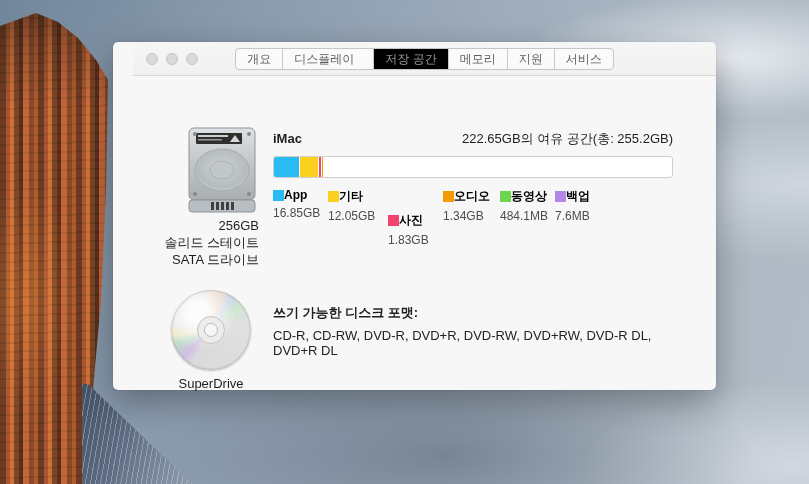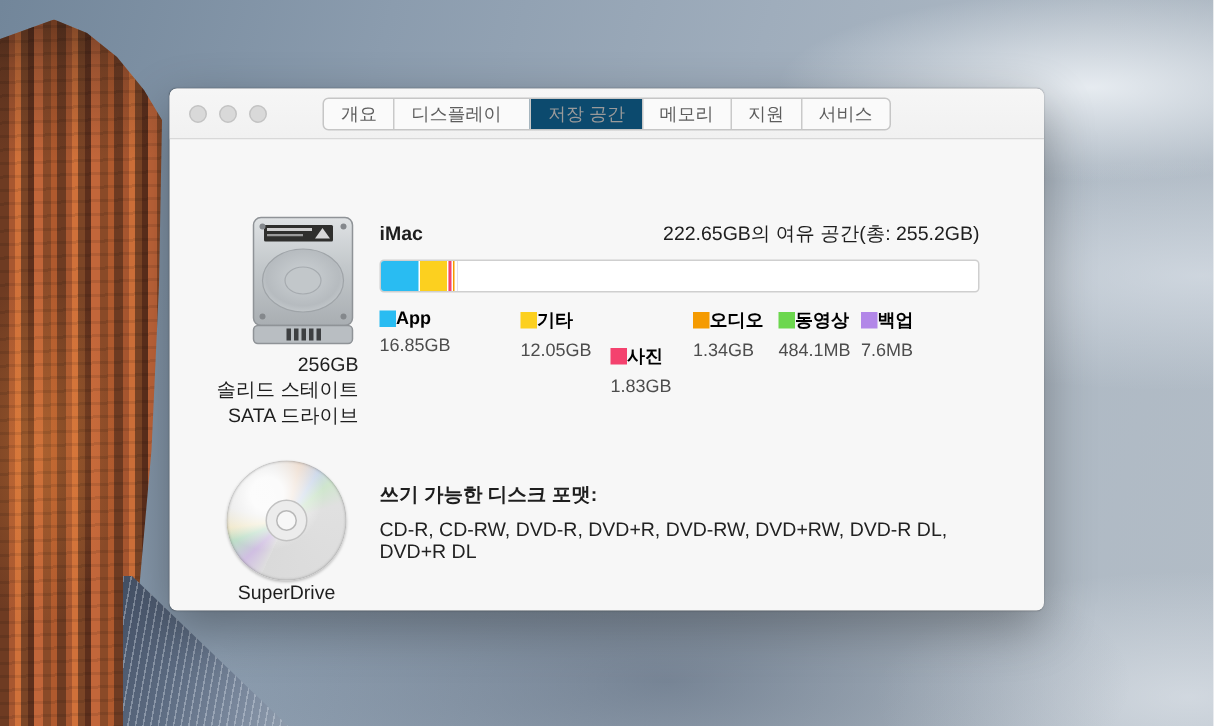--- a/index.html
+++ b/index.html
@@ -35,33 +35,34 @@
   .cliff:after{content:"";position:absolute;inset:0;
     background:repeating-linear-gradient(178deg, rgba(0,0,0,.18) 0 2px, rgba(0,0,0,0) 2px 9px);
     opacity:.5;}
   .slope{position:absolute;left:82px;top:384px;width:120px;height:100px;
     clip-path:polygon(6px 0,110px 100%,0 100%,0 0);
     background:
       repeating-linear-gradient(100deg, rgba(225,232,240,.35) 0 1px, rgba(225,232,240,0) 1px 5px),
       linear-gradient(115deg,#434f64 0%,#5d6c82 40%,#7e8ca0 75%,#93a0b0 100%);
   }
   
-  .window{position:absolute;left:113px;top:59px;width:583px;height:348px;
+  .window{position:absolute;left:113px;top:42px;width:583px;height:348px;
     background:#f7f7f7;border-radius:5px;
     box-shadow:0 12px 34px rgba(0,0,0,.32), 0 0 1px rgba(0,0,0,.35);
+    padding-left:20px;
   }
   .titlebar{position:relative;height:33px;background:linear-gradient(#f6f6f6,#f1f1f1);
     border-bottom:1px solid #d8d8d8;border-radius:5px 5px 0 0;}
   .traffic{position:absolute;left:13px;top:11px;display:flex;gap:8px;}
   .light{width:12px;height:12px;border-radius:50%;background:#d9d9d9;border:1px solid #c3c3c3;box-sizing:border-box;}
   .tabbar{position:absolute;left:0;right:0;top:6px;display:flex;justify-content:center;}
   .seg{display:inline-flex;border:1px solid #c6c6c6;border-radius:4px;overflow:hidden;background:#fafafa;}
   .tab{padding:3px 11px;font-size:12px;line-height:14px;color:#5d5d5d;border-left:1px solid #c9c9c9;cursor:default;white-space:nowrap;}
   .tab:first-child{border-left:none;}
-  .tab.selected{background:#0c4a6e;color:#9a9a9a;margin-left:8px;}
+  .tab.selected{background:#000000;color:#9a9a9a;margin-left:8px;}
   
   .content{position:relative;width:100%;height:314px;font-size:13px;color:#1e1e1e;}
   .leftcol-item{position:absolute;text-align:center;}
   .drive-caption{font-size:13px;line-height:17px;color:#1e1e1e;}
   .maincol{position:absolute;left:140px;width:400px;}
   .drive-header{top:54px;display:flex;justify-content:space-between;align-items:baseline;}
   .device-name{font-weight:bold;}
   .free-space{color:#1e1e1e;}
   .bar{top:80px;height:22px;background:#ffffff;border:1px solid #cfcfcf;border-radius:3px;
     box-sizing:border-box;display:flex;overflow:hidden;}
@@ -83,21 +84,21 @@
     background:
       radial-gradient(circle at 34% 28%, rgba(255,255,255,.9) 0 14%, rgba(255,255,255,0) 48%),
       conic-gradient(from 205deg,
         #dedede 0deg,#d0bfe2 22deg,#bedfc9 44deg,#efe6c6 58deg,#e3e3e3 78deg,
         #dadada 140deg,#e8d2c0 168deg,#ccd8ea 188deg,#cfe6cd 204deg,#e0e0e0 228deg,#dadada 360deg);
     box-shadow:inset 0 0 2px rgba(120,120,120,.9), 0 1px 2px rgba(0,0,0,.25);}
   .cd-ring{position:absolute;left:50%;top:50%;width:26px;height:26px;margin:-14px 0 0 -14px;
     border-radius:50%;background:#ececec;border:1px solid #c2c2c2;}
   .cd-hole{position:absolute;left:50%;top:50%;width:12px;height:12px;margin:-7px 0 0 -7px;
     border-radius:50%;background:#f7f7f7;border:1px solid #b8b8b8;}
-  .superdrive-label{font-size:13px;}
+  .superdrive-label{margin-top:6px;font-size:13px;}
 </style>
 </head>
 <body>
 
 <div class="desktop">
   <div class="cliff"></div>
   <div class="slope"></div>
 
   <div class="window">
 
@@ -177,21 +178,21 @@
         </div>
 
       <div class="maincol legend" id="storage-legend">
           <div class="legend-item" style="width: 55px;">
             <div class="legend-top">
               <span class="chip" style="background: rgb(41, 188, 242);"></span>
               <span class="legend-label">App</span>
             </div>
             <div class="legend-value">16.85GB</div>
           </div>
-          <div class="legend-item" style="width: 60px; margin-left: 39px;">
+          <div class="legend-item" style="width: 60px;">
             <div class="legend-top">
               <span class="chip" style="background: rgb(252, 208, 31);"></span>
               <span class="legend-label">기타</span>
             </div>
             <div class="legend-value">12.05GB</div>
           </div>
           <div class="legend-item" style="width: 55px; margin-top: 24px;">
             <div class="legend-top">
               <span class="chip" style="background: rgb(244, 66, 110);"></span>
               <span class="legend-label">사진</span>

